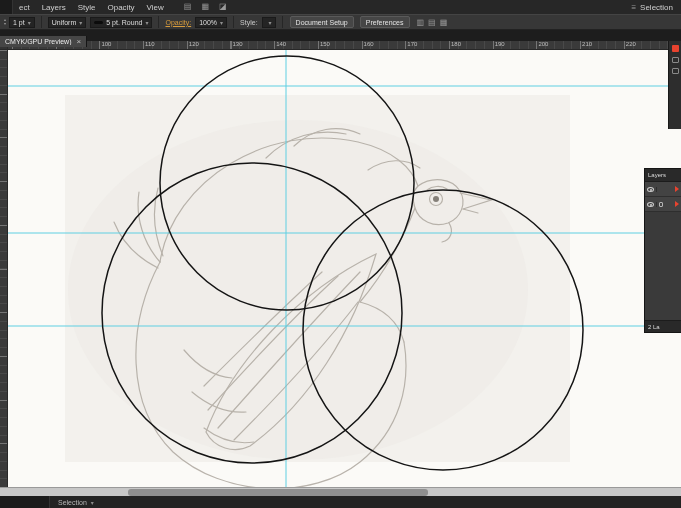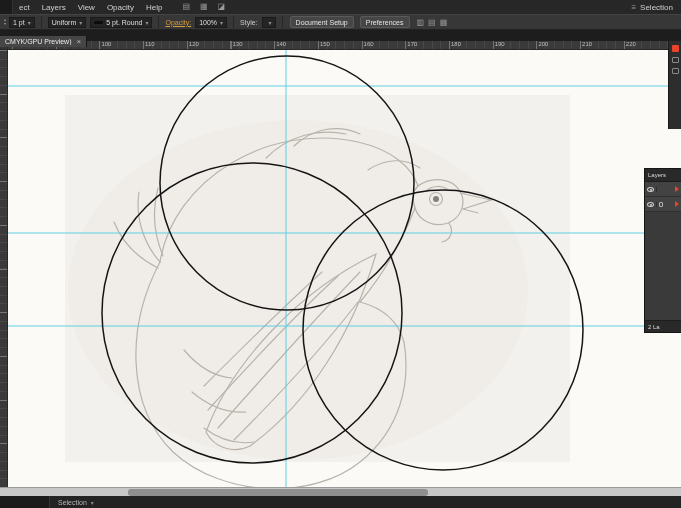--- a/index.html
+++ b/index.html
@@ -97,23 +97,23 @@
 </head>
 <body>
 
 <div class="app">
 
   <div class="menubar">
     <div class="app-icon"></div>
     <div class="menu-items">
         <span class="menu-item">ect</span>
         <span class="menu-item">Layers</span>
+        <span class="menu-item">Style</span>
+        <span class="menu-item">Opacity</span>
         <span class="menu-item">View</span>
-        <span class="menu-item">Opacity</span>
-        <span class="menu-item">Help</span>
       </div>
     <div class="menu-icons">
       <span class="mico">▤</span>
       <span class="mico">▦</span>
       <span class="mico">◪</span>
     </div>
     <div class="spacer"></div>
     <div class="workspace">
       <span class="ws-ico">≡</span>
       <span>Selection</span>

